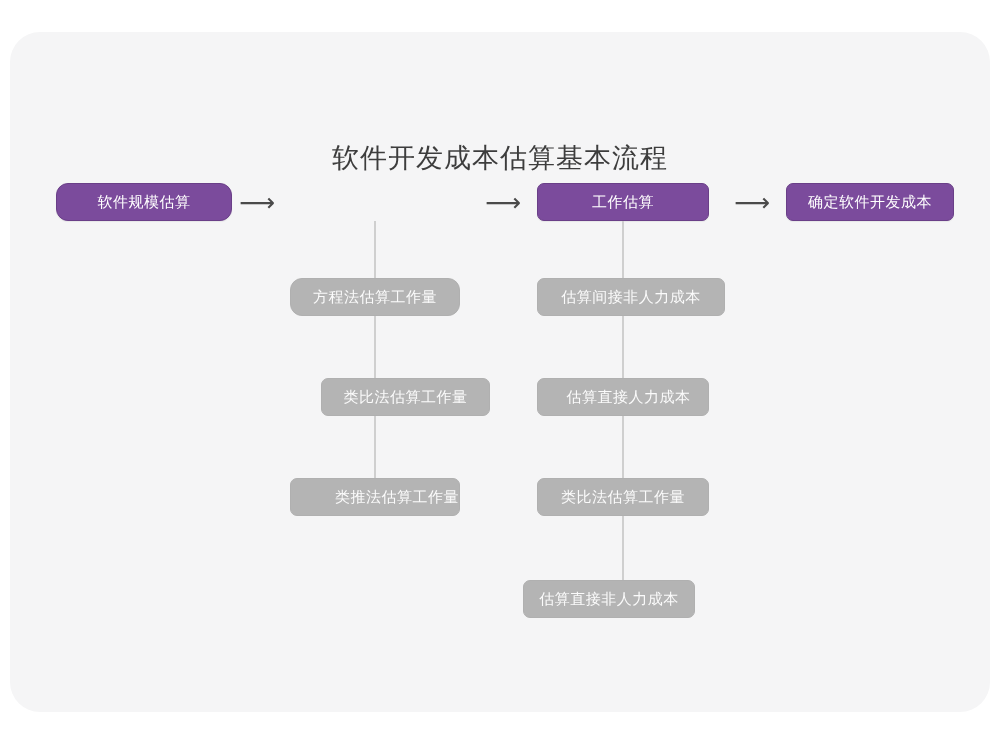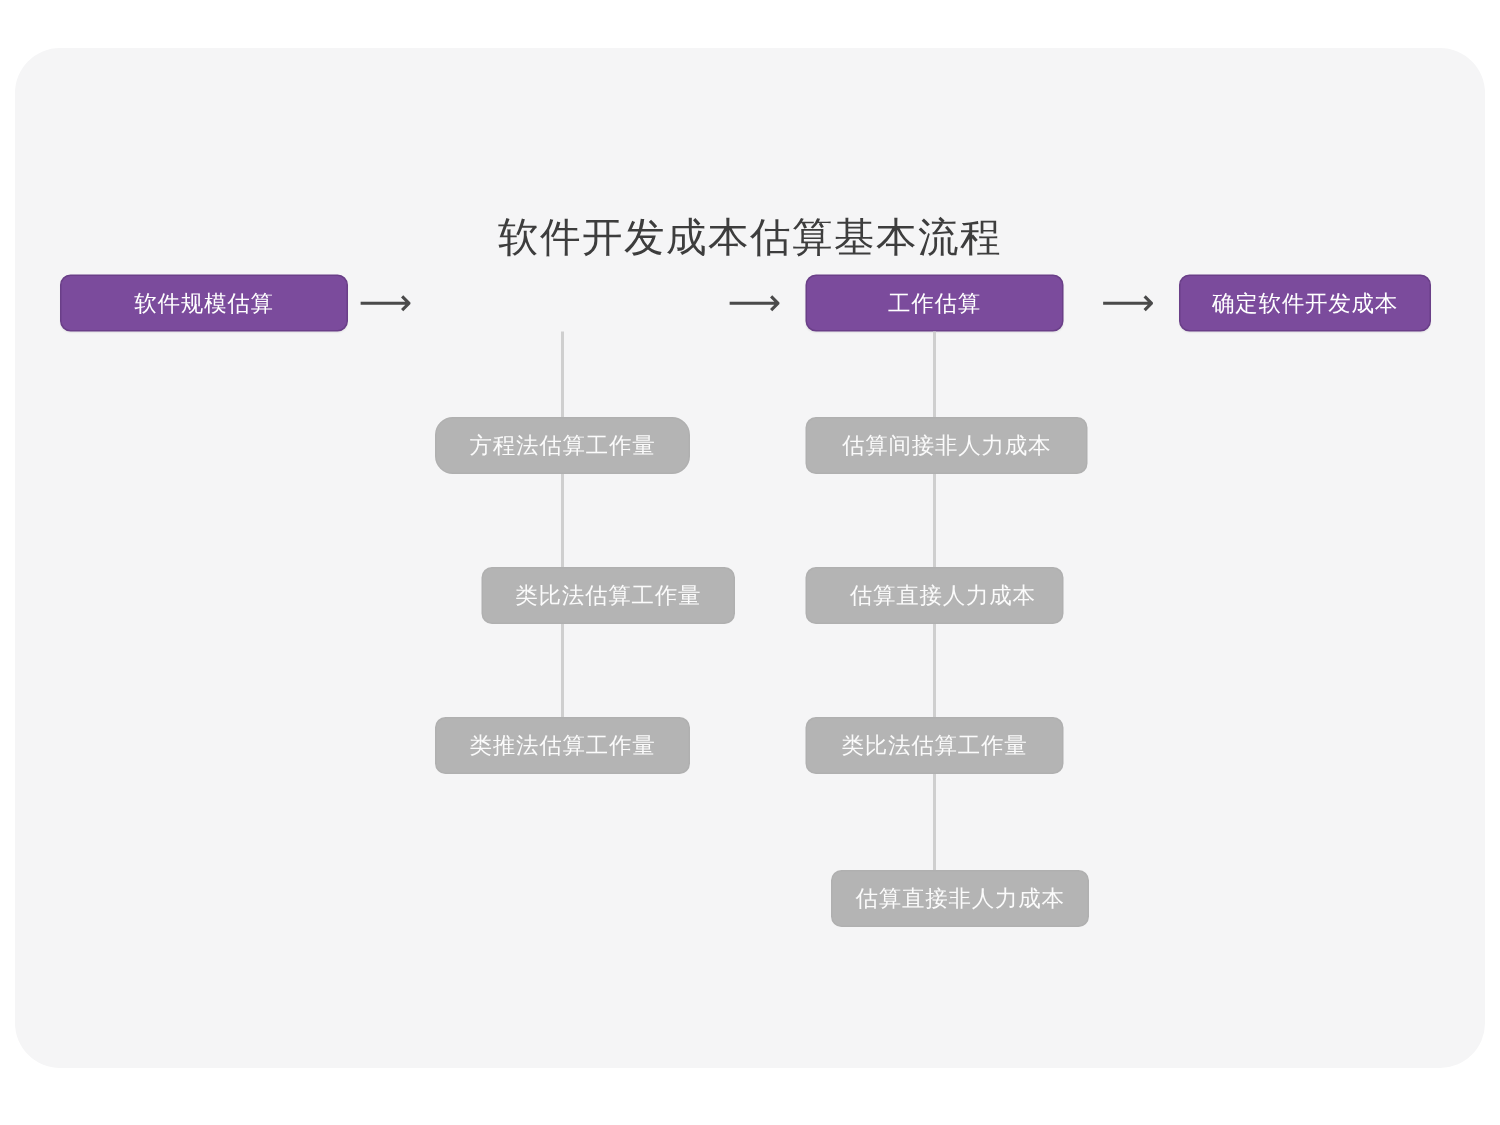--- a/index.html
+++ b/index.html
@@ -84,39 +84,39 @@
 </style>
 </head>
 <body>
 
 <div id="canvas">
 
   <div class="card"></div>
 
   <div class="diagram-title">软件开发成本估算基本流程</div>
 
-  <div class="node primary" style="left:40px; top:183px; width:192px;">
+  <div class="node primary" style="left:56px; top:183px; width:176px;border-radius:12px;">
     <span>软件规模估算</span>
   </div>
 
   <div class="flow-arrow" style="left:226px; top:187px; width:62px;">⟶</div>
 
 
   <div class="connector" style="left:374px; top:221px; height:57px;"></div>
   <div class="node secondary" style="left:290px; top:278px; width:170px;border-radius:12px;">
     <span>方程法估算工作量</span>
   </div>
 
   <div class="connector" style="left:374px; top:316px; height:62px;"></div>
   <div class="node secondary" style="left:290px; top:378px; width:169px;margin-left:31px;">
     <span>类比法估算工作量</span>
   </div>
 
   <div class="connector" style="left:374px; top:416px; height:62px;"></div>
-  <div class="node secondary" style="left:290px; top:478px; width:170px;">
+  <div class="node secondary" style="left:290px; top:478px; width:170px;justify-content:flex-end;">
     <span>类推法估算工作量</span>
   </div>
 
   <div class="flow-arrow" style="left:472px; top:187px; width:62px;">⟶</div>
 
   <div class="node primary" style="left:537px; top:183px; width:172px;">
     <span>工作估算</span>
   </div>
 
   <div class="connector" style="left:622px; top:221px; height:57px;"></div>
@@ -128,21 +128,21 @@
   <div class="node secondary" style="left:537px; top:378px; width:172px;padding-left:11px;">
     <span>估算直接人力成本</span>
   </div>
 
   <div class="connector" style="left:622px; top:416px; height:62px;"></div>
   <div class="node secondary" style="left:537px; top:478px; width:172px;">
     <span>类比法估算工作量</span>
   </div>
 
   <div class="connector" style="left:622px; top:516px; height:64px;"></div>
-  <div class="node secondary" style="left:554px; top:580px; width:172px;text-align:center;">
+  <div class="node secondary" style="left:523px; top:580px; width:172px;text-align:center;">
     <span>估算直接非人力成本</span>
   </div>
 
   <div class="flow-arrow" style="left:721px; top:187px; width:62px;">⟶</div>
 
   <div class="node primary" style="left:786px; top:183px; width:168px;">
     <span>确定软件开发成本</span>
   </div>
 
 </div>

